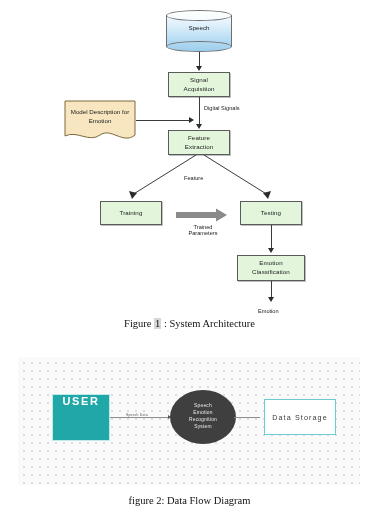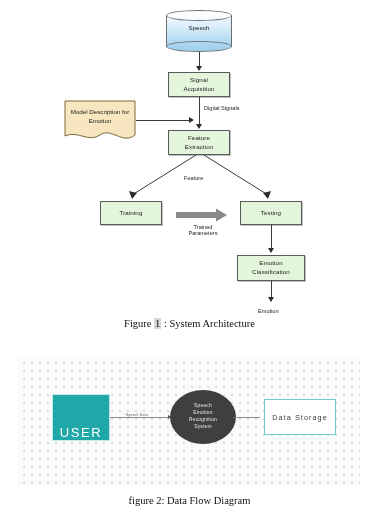--- a/index.html
+++ b/index.html
@@ -79,22 +79,22 @@
   .fieldshade{background:#d6d6d6;padding:0 1px;}
 
   
   .dfd-panel{
     background:#fafafa;
     background-image:radial-gradient(#d9d9e0 .7px, transparent .8px);
     background-size:8px 8px;background-position:2px 2px;
   }
   .userbox{
     background:#20a7a7;border:1.5px solid #bfeaea;
-    display:flex;align-items:flex-end;justify-content:center;
-    color:#ffffff;font-size:13px;letter-spacing:1.6px;
+    display:flex;align-items:flex-start;justify-content:center;
+    color:#ffffff;font-size:11px;letter-spacing:1.6px;font-weight:bold;
   }
   .ellipse{
     background:#3f3f3f;border-radius:50%;
     display:flex;align-items:center;justify-content:center;text-align:center;
     color:#e9e9e9;font-size:4.9px;line-height:1.42;letter-spacing:.2px;
   }
   .storebox{
     background:#ffffff;border:1.5px solid #6ecdd4;
     display:flex;align-items:center;justify-content:center;
     color:#3a3a3a;font-size:7.2px;letter-spacing:1.1px;

